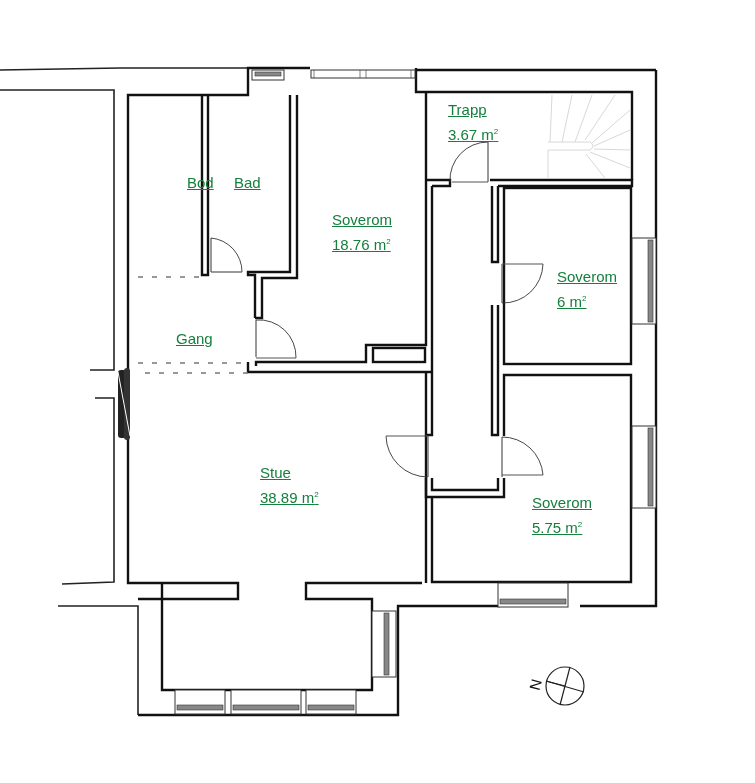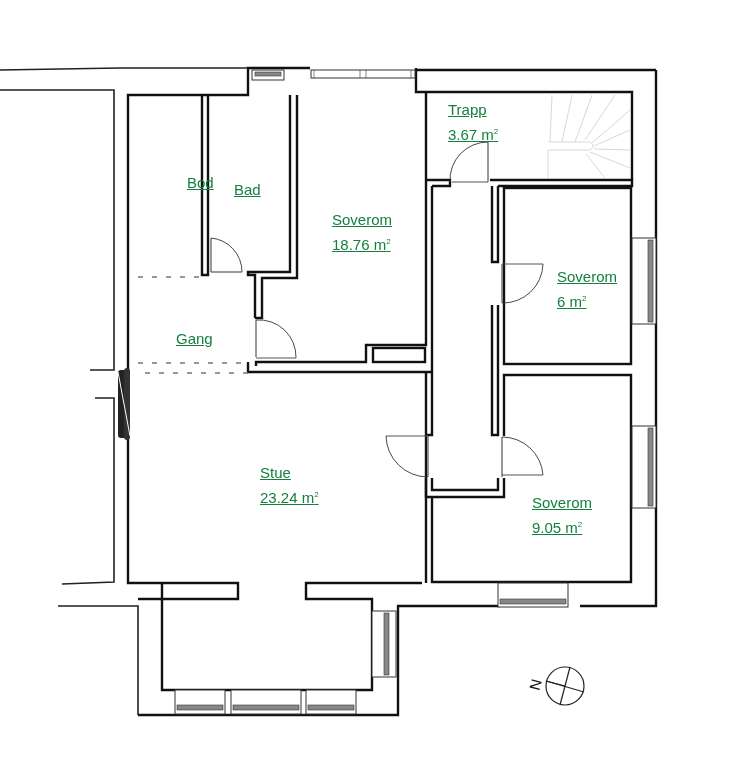--- a/index.html
+++ b/index.html
@@ -190,37 +190,37 @@
 </svg>
 
 <div id="labels">
     <div class="room-label" style="left: 448px; top: 99px;">
       <div>Trapp</div>
       <div class="area"><span>3.67 m</span><sup>2</sup></div>
     </div>
     <div class="room-label" style="left: 152px; top: 172px; margin-left: 35px;">
       <div>Bod</div>
     </div>
-    <div class="room-label" style="left: 234px; top: 179px;">
+    <div class="room-label" style="left: 234px; top: 172px;">
       <div>Bad</div>
     </div>
     <div class="room-label" style="left: 332px; top: 209px;">
       <div>Soverom</div>
       <div class="area"><span>18.76 m</span><sup>2</sup></div>
     </div>
     <div class="room-label" style="left: 557px; top: 266px;">
       <div>Soverom</div>
       <div class="area"><span>6 m</span><sup>2</sup></div>
     </div>
     <div class="room-label" style="left: 176px; top: 328px;">
       <div>Gang</div>
     </div>
     <div class="room-label" style="left: 260px; top: 462px;">
       <div>Stue</div>
-      <div class="area"><span>23.24 m</span><sup>2</sup></div>
+      <div class="area"><span>38.89 m</span><sup>2</sup></div>
     </div>
     <div class="room-label" style="left: 532px; top: 492px;">
       <div>Soverom</div>
-      <div class="area"><span>9.05 m</span><sup>2</sup></div>
+      <div class="area"><span>5.75 m</span><sup>2</sup></div>
     </div>
   </div>
 
 <div class="compass-n" style="left:530px; top:676px;">N</div>
 
 </body></html>

